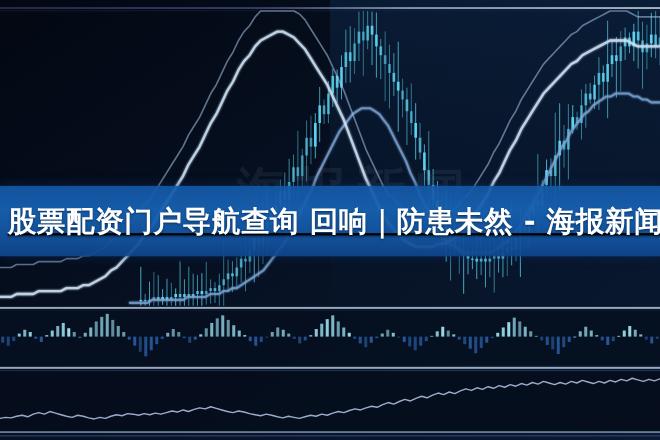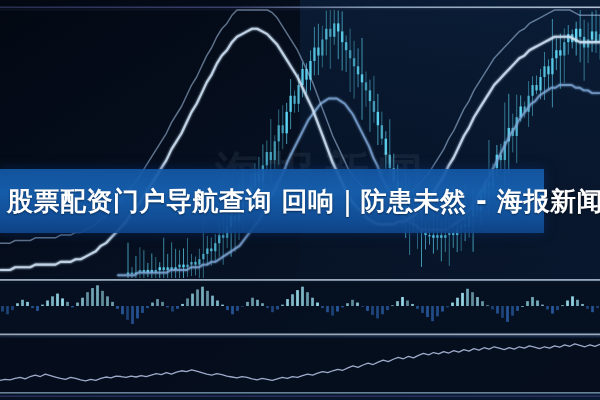--- a/index.html
+++ b/index.html
@@ -20,31 +20,32 @@
     left: 0; top: 0;
     width: 600px;
     height: 400px;
     display: block;
   }
   
   #headline-banner {
     position: absolute;
     left: 0;
     top: 169px;
-    width: 544px;
+    width: 600px;
     height: 64px;
     background: linear-gradient(180deg,
                  rgba(20,88,166,0.93) 0%,
                  rgba(22,96,176,0.95) 35%,
                  rgba(18,82,158,0.95) 75%,
                  rgba(15,70,140,0.93) 100%);
     box-shadow: 0 0 10px rgba(10,50,110,0.6);
     display: flex;
     align-items: center;
     z-index: 5;
+    text-decoration: underline;
   }
   #headline-text {
     color: #ffffff;
     font-size: 26px;
     font-weight: bold;
     letter-spacing: 0.5px;
     white-space: nowrap;
     padding-left: 7px;
     text-shadow: 0 1px 2px rgba(0,0,0,0.45);
     font-family: "DejaVu Sans", "Liberation Sans", sans-serif;

